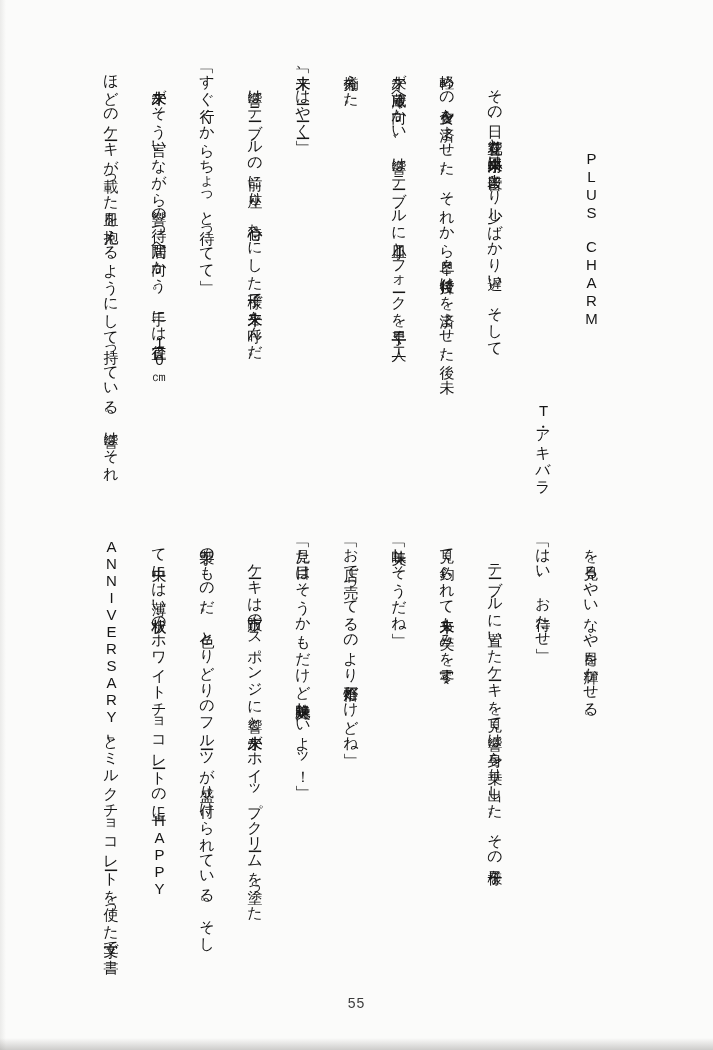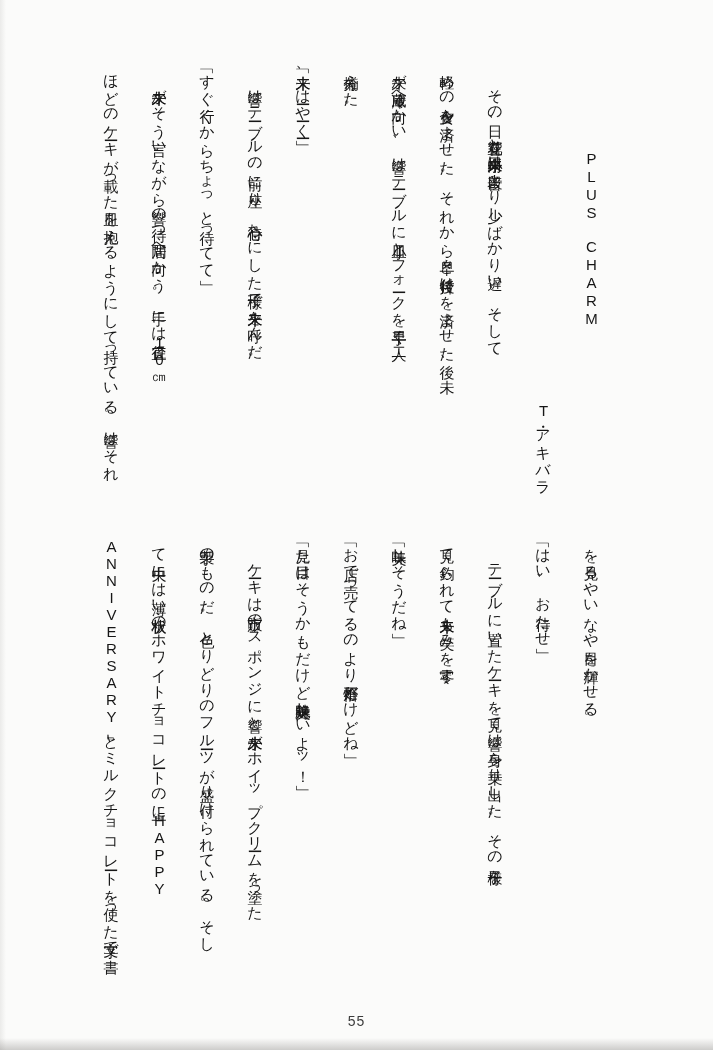--- a/index.html
+++ b/index.html
@@ -32,21 +32,20 @@
   .story-author { text-indent: 338px; }
   .page-number {
     position: absolute;
     top: 995px;
     left: 0;
     width: 100%;
     text-align: center;
     font-size: 14px;
     color: #3c3c3c;
     letter-spacing: 1px;
-    margin-top: 18px;
   }
   .scan-edge-bottom {
     position: absolute;
     left: 0; right: 0; bottom: 0;
     height: 12px;
     background: linear-gradient(to bottom, rgba(120,118,115,0), rgba(120,118,115,0.35));
     pointer-events: none;
   }
   .scan-edge-left {
     position: absolute;

